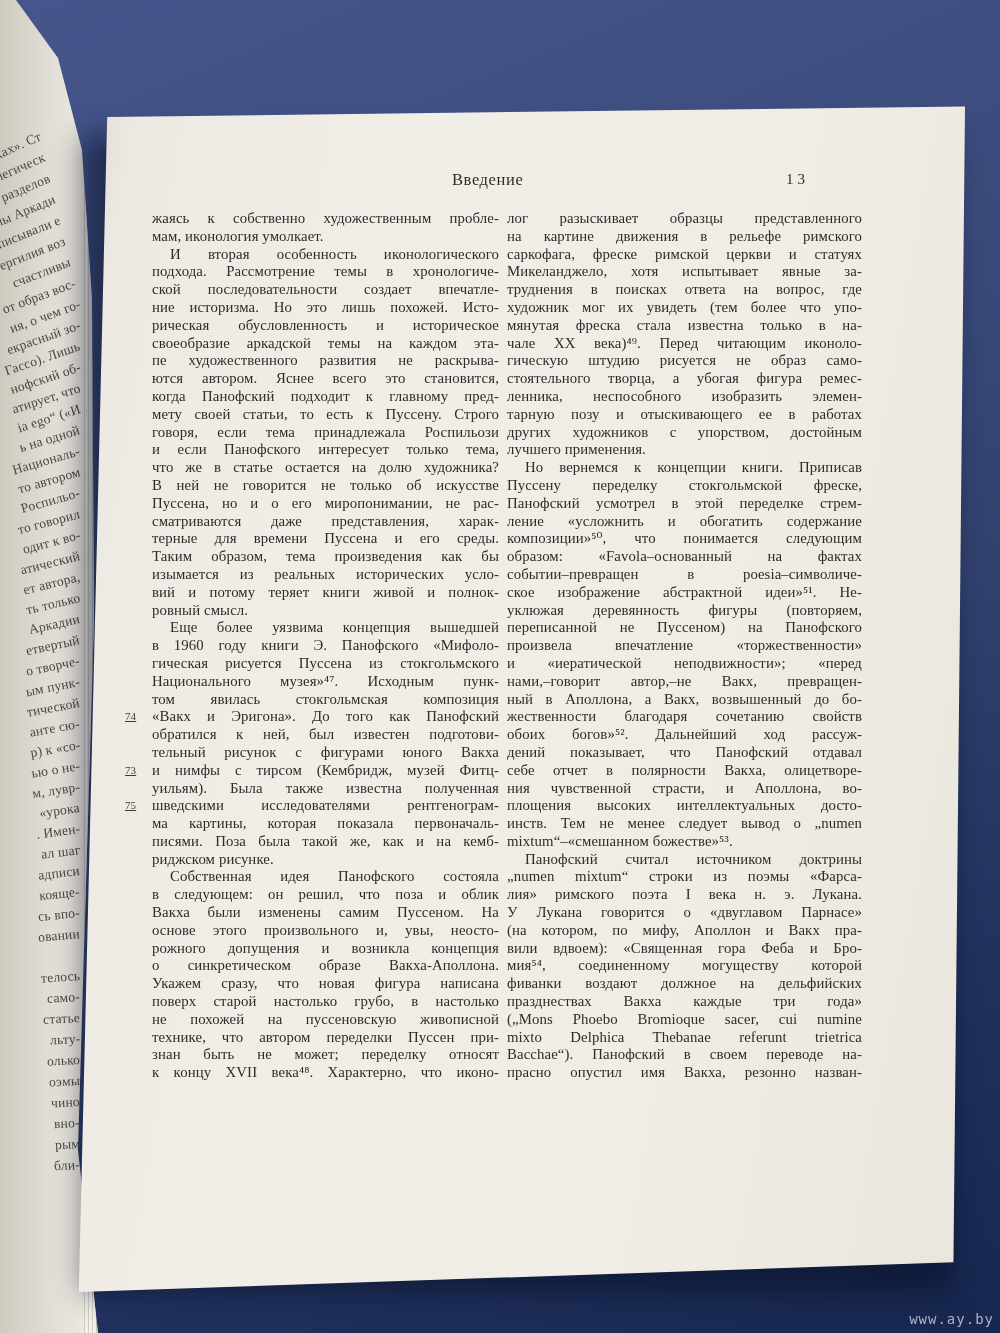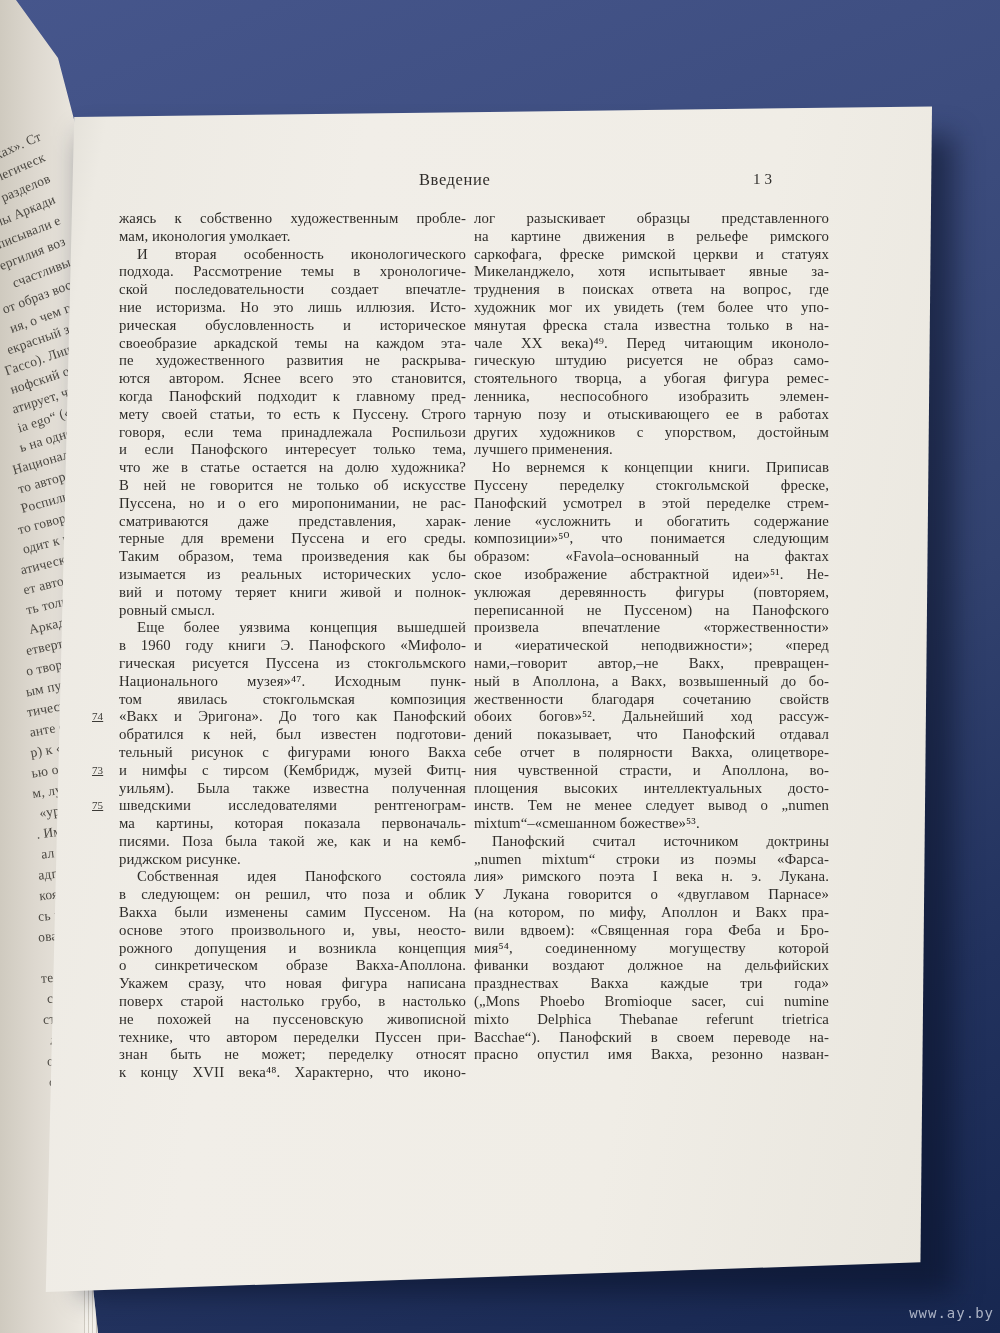--- a/index.html
+++ b/index.html
@@ -24,39 +24,39 @@
     position:absolute;white-space:nowrap;color:#4b4842;font-size:13.5px;
     transform-origin:100% 50%;letter-spacing:.2px;
   }
   
   .page-shadow{
     position:absolute;left:78px;top:126px;width:872px;height:1158px;
     background:rgba(8,14,36,.55);filter:blur(14px);transform:translate(4px,10px);
   }
   
   .page{
-    position:absolute;left:44px;top:104px;width:888px;height:1188px;
+    position:absolute;left:77px;top:104px;width:888px;height:1188px;
     background:linear-gradient(100deg,#cbc7bd 0%,#e3e0d8 2.2%,#edeae3 6%,#f1eee8 30%,#f0ede6 68%,#e9e6de 100%);
     clip-path:polygon(3.4% 1.1%,100% 0.2%,98.7% 97.5%,0.2% 100%);
   }
   .running-head{position:absolute;left:75px;top:66px;width:712px;height:26px;color:#2f2d2a;}
   .head-title{position:absolute;left:300px;top:0;font-size:16.5px;letter-spacing:.6px;}
   .head-num{position:absolute;left:634px;top:1px;font-size:15px;letter-spacing:4px;}
   .col{position:absolute;top:106px;color:#2e2c29;font-size:14.8px;letter-spacing:.1px;}
   .col.left{left:75px;width:347px;}
   .col.right{left:430px;width:355px;}
   .line{
     height:17.8px;line-height:17.8px;text-align:justify;text-align-last:justify;
     overflow:visible;white-space:normal;
   }
   .line.end{text-align-last:left;}
   .line.indent{text-indent:18px;}
   .margin-ref{position:absolute;left:-27px;font-size:11px;color:#3c3a36;text-decoration:underline;}
   .watermark{
-    position:absolute;right:6px;bottom:12px;
+    position:absolute;right:6px;bottom:6px;
     font-family:"DejaVu Sans Mono",monospace;font-size:14px;
     color:rgba(196,202,216,.85);letter-spacing:1px;text-align:center;
   }
 </style>
 </head>
 <body>
 
 <div class="photo">
 
   <div class="edge-stack">
@@ -121,21 +121,21 @@
     <div class="running-head">
       <span class="head-title">Введение</span>
       <span class="head-num">13</span>
     </div>
     <div class="col left" id="col-left">
         <div class="line">жаясь к собственно художественным пробле-</div>
         <div class="line end">мам, иконология умолкает.</div>
         <div class="line indent">И вторая особенность иконологического</div>
         <div class="line">подхода. Рассмотрение темы в хронологиче-</div>
         <div class="line">ской последовательности создает впечатле-</div>
-        <div class="line">ние историзма. Но это лишь иллюзия. Исто-</div>
+        <div class="line">ние историзма. Но это лишь похожей. Исто-</div>
         <div class="line">рическая обусловленность и историческое</div>
         <div class="line">своеобразие аркадской темы на каждом эта-</div>
         <div class="line">пе художественного развития не раскрыва-</div>
         <div class="line">ются автором. Яснее всего это становится,</div>
         <div class="line">когда Панофский подходит к главному пред-</div>
         <div class="line">мету своей статьи, то есть к Пуссену. Строго</div>
         <div class="line">говоря, если тема принадлежала Роспильози</div>
         <div class="line">и если Панофского интересует только тема,</div>
         <div class="line">что же в статье остается на долю художника?</div>
         <div class="line">В ней не говорится не только об искусстве</div>
@@ -190,20 +190,21 @@
         <div class="line">ленника, неспособного изобразить элемен-</div>
         <div class="line">тарную позу и отыскивающего ее в работах</div>
         <div class="line">других художников с упорством, достойным</div>
         <div class="line end">лучшего применения.</div>
         <div class="line indent">Но вернемся к концепции книги. Приписав</div>
         <div class="line">Пуссену переделку стокгольмской фреске,</div>
         <div class="line">Панофский усмотрел в этой переделке стрем-</div>
         <div class="line">ление «усложнить и обогатить содержание</div>
         <div class="line">композиции»⁵⁰, что понимается следующим</div>
         <div class="line">образом: «Favola–основанный на фактах</div>
+        <div class="line">событии–превращен в poesia–символиче-</div>
         <div class="line">ское изображение абстрактной идеи»⁵¹. Не-</div>
         <div class="line">уклюжая деревянность фигуры (повторяем,</div>
         <div class="line">переписанной не Пуссеном) на Панофского</div>
         <div class="line">произвела впечатление «торжественности»</div>
         <div class="line">и «иератической неподвижности»; «перед</div>
         <div class="line">нами,–говорит автор,–не Вакх, превращен-</div>
         <div class="line">ный в Аполлона, а Вакх, возвышенный до бо-</div>
         <div class="line">жественности благодаря сочетанию свойств</div>
         <div class="line">обоих богов»⁵². Дальнейший ход рассуж-</div>
         <div class="line">дений показывает, что Панофский отдавал</div>

